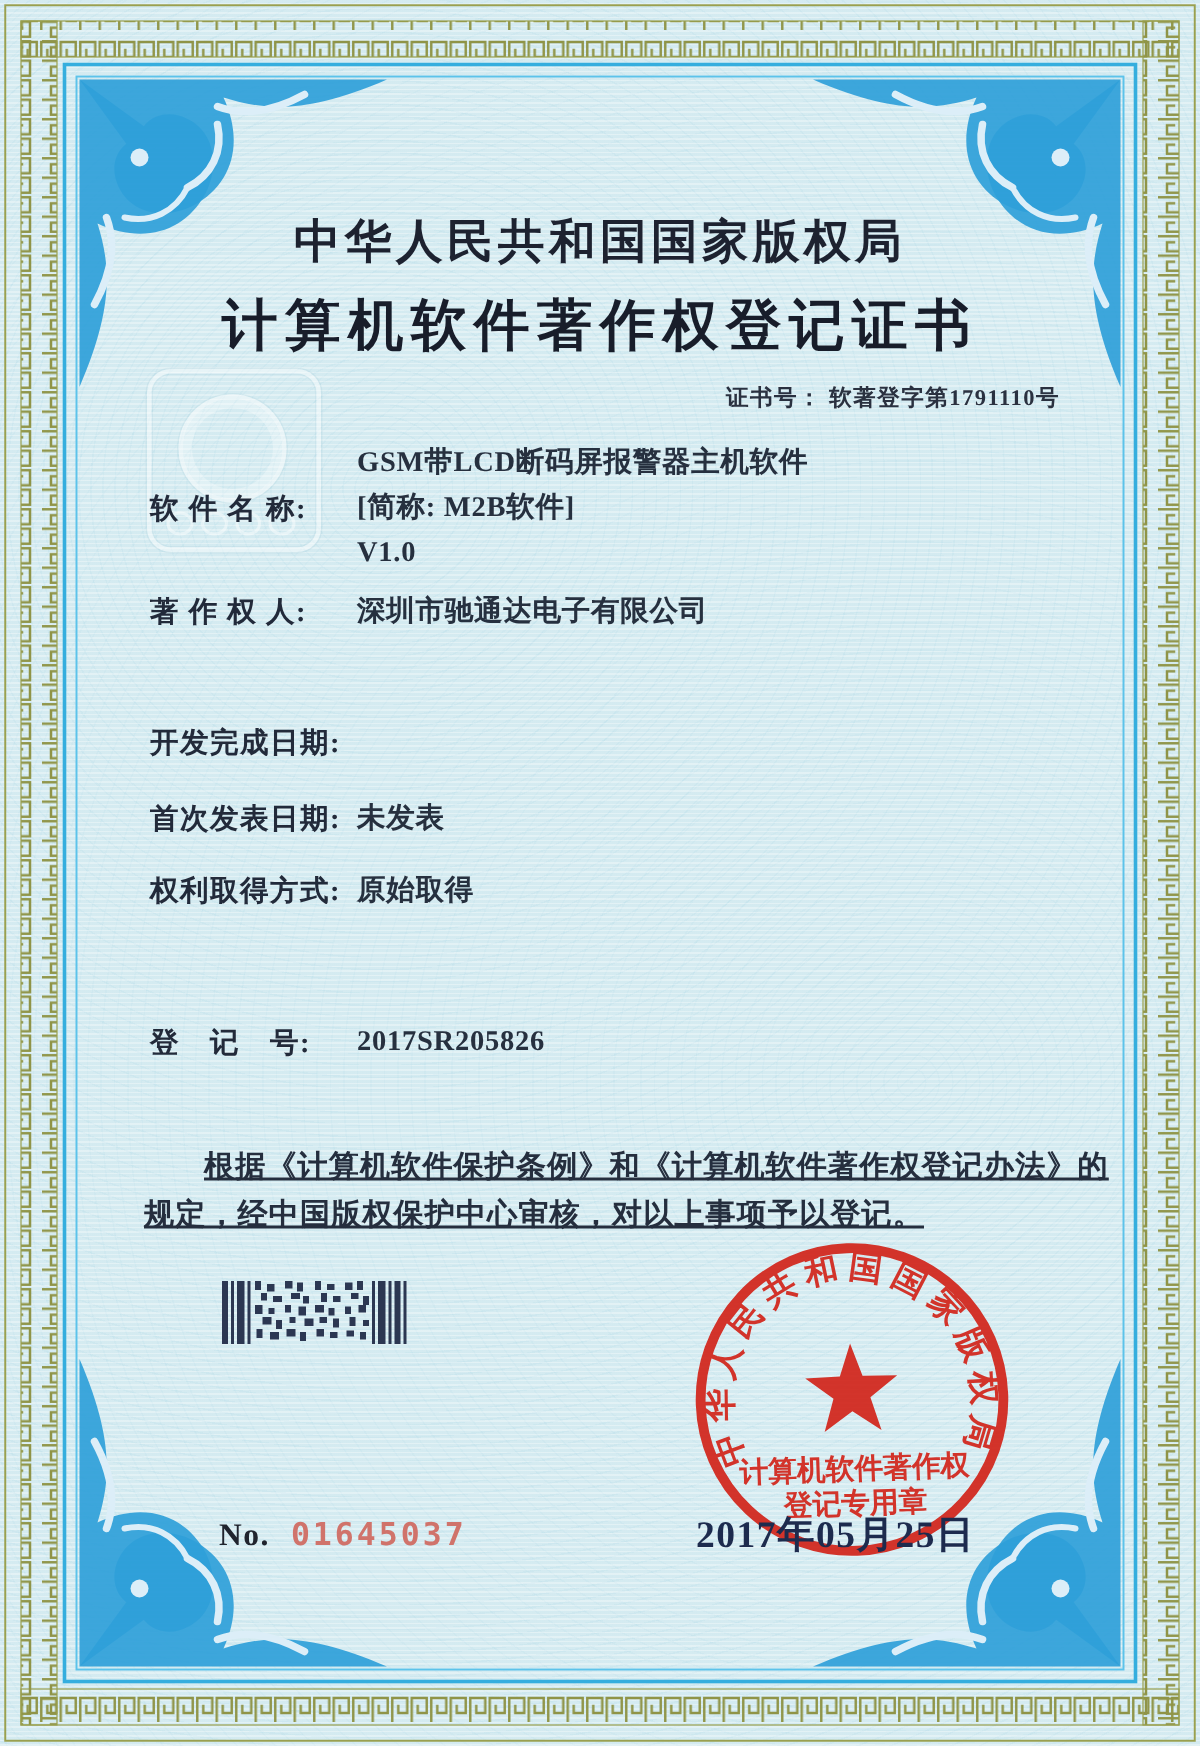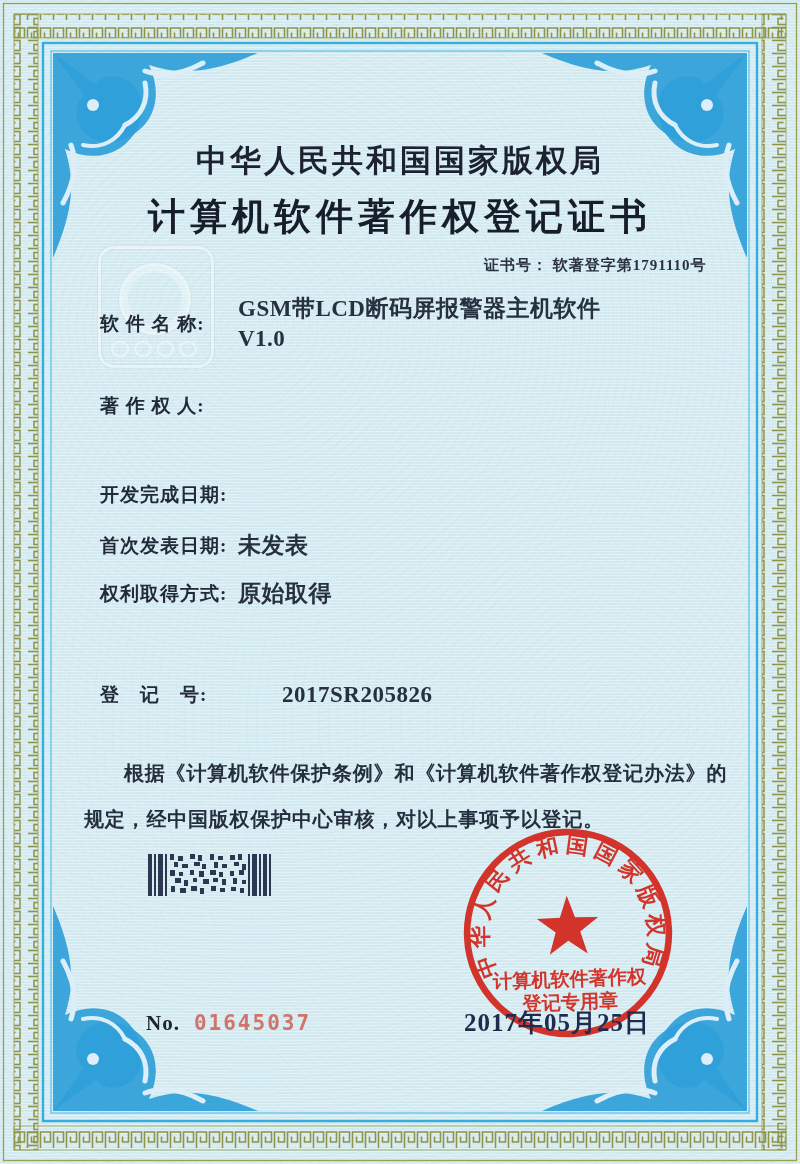--- a/index.html
+++ b/index.html
@@ -29,29 +29,29 @@
     font-size:37px;font-weight:700;letter-spacing:5px;color:#181d2a;margin:0;
   }
   .certno{
     position:absolute;top:256px;left:484px;
     font-size:15px;font-weight:700;color:#2a3140;letter-spacing:1px;
   }
   .row{position:absolute;left:100px;display:flex;align-items:center;}
   .row .label{
     flex:none;width:138px;font-size:19px;font-weight:700;color:#222a3a;letter-spacing:1px;
   }
-  .row .vals{font-size:23px;font-weight:600;color:#26303f;letter-spacing:0.5px;}
+  .row .vals{font-size:19px;font-weight:600;color:#26303f;letter-spacing:0.5px;}
   .row .vals div{line-height:30px;}
   .r0{top:294px;} .r1{top:393px;} .r2{top:482px;} .r3{top:531px;}
-  .r4{top:579px;} .r5{top:628px;} .r6{top:680px;gap:44px;}
+  .r4{top:579px;} .r5{top:628px;} .r6{top:680px;}
 
   .statement{
     position:absolute;top:746px;left:80px;width:660px;
-    font-size:20px;font-weight:600;color:#252e3e;line-height:46px;
-    text-indent:2em;letter-spacing:0.8px;margin:4px;
+    font-size:20px;font-weight:600;color:#252e3e;line-height:32px;
+    text-indent:2em;letter-spacing:0.8px;margin:16px;text-decoration:underline;
   }
 
   .cpcc{
     position:absolute;top:246px;left:98px;width:110px;height:116px;
     border:3px solid rgba(255,255,255,0.55);border-radius:16px;
     box-shadow:0 0 0 1px rgba(150,195,210,0.25), inset 0 0 0 1px rgba(150,195,210,0.2);
     opacity:0.8;
   }
   .cpcc .circle{
     position:absolute;left:18px;top:14px;width:66px;height:66px;border-radius:50%;
@@ -132,26 +132,30 @@
         <span></span>
         <span></span>
         <span></span>
       </div>
     </div>
 
     <div class="row r0">
       <span class="label">软 件 名 称:</span>
       <div class="vals">
         <div>GSM带LCD断码屏报警器主机软件</div>
+        <div>[简称: M2B软件]</div>
         <div>V1.0</div>
       </div>
     </div>
 
     <div class="row r1">
       <span class="label">著 作 权 人:</span>
+      <div class="vals">
+        <div>深圳市驰通达电子有限公司</div>
+      </div>
     </div>
 
     <div class="row r2">
       <span class="label">开发完成日期:</span>
     </div>
 
     <div class="row r3">
       <span class="label">首次发表日期:</span>
       <div class="vals">
         <div>未发表</div>

